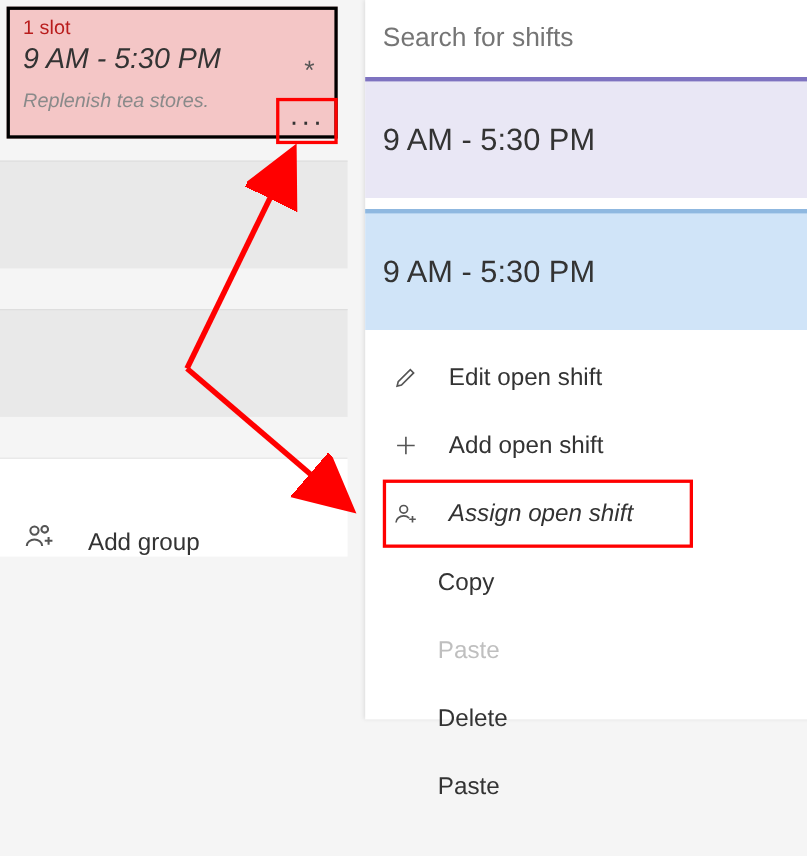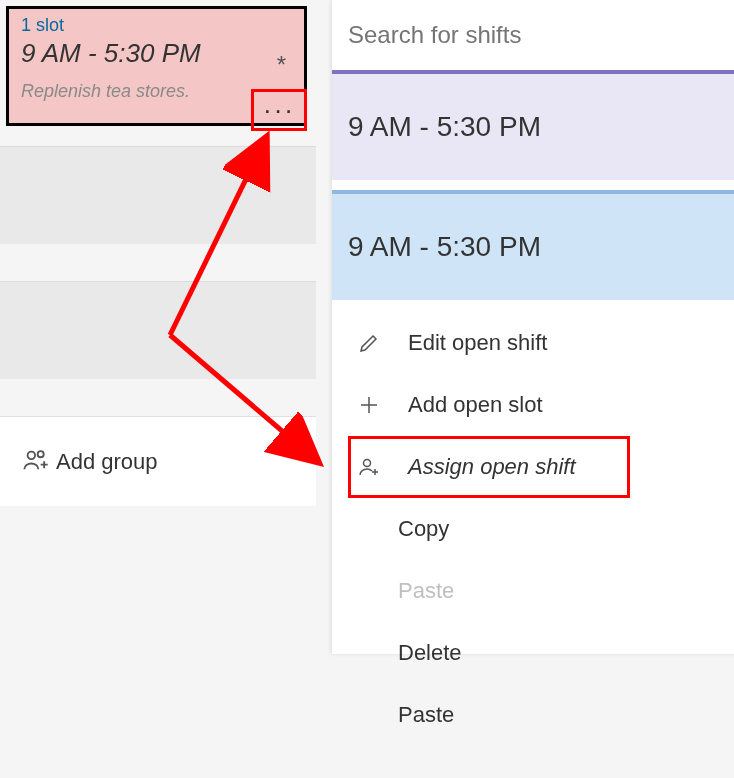--- a/index.html
+++ b/index.html
@@ -22,21 +22,21 @@
       position: absolute;
       left: 6px; top: 6px;
       width: 301px;
       height: 120px;
       background: #f4c6c6;
       border: 3px solid #000;
       padding: 6px 12px;
     }
     .slot-label {
       font-size: 18px;
-      color: #0369a1;
+      color: #b91c1c;
       font-weight: 400;
     }
     .shift-time {
       font-size: 26px;
       font-style: italic;
       color: #333;
       font-weight: 500;
       margin-top: 2px;
     }
     .shift-note {
@@ -78,23 +78,23 @@
     .gray-row-1 { top: 146px; }
     .gray-row-2 { top: 281px; }
     .add-group-section {
       position: absolute;
       left: 0;
       top: 416px;
       width: 316px;
       height: 90px;
       background: #fff;
       display: flex;
-      align-items: center;
+      align-items: flex-end;
       padding-left: 22px;
-      gap: 6px;
+      gap: 30px;
       border-top: 1px solid #e0e0e0;
     }
     .add-group-icon svg { width: 28px; height: 28px; }
     .add-group-label { font-size: 22px; color: #333; }
 
     
     .right-panel {
       position: absolute;
       left: 332px; top: 0;
       width: 418px;
@@ -208,21 +208,21 @@
           </svg>
       </span>
       <span class="label">Edit open shift</span>
     </div>
     <div class="menu-item">
       <span class="icon">
         <svg viewBox="0 0 24 24">
             <path d="M12 4v16M4 12h16"></path>
           </svg>
       </span>
-      <span class="label">Add open slot</span>
+      <span class="label">Add open shift</span>
     </div>
     <div class="menu-item highlight">
       <span class="icon">
         <svg viewBox="0 0 24 24">
             <circle cx="10" cy="8" r="3.5"></circle>
             <path d="M3 20c0-3.5 3.5-6 7-6 2 0 3.7.7 5 2"></path>
             <path d="M18 14v6M15 17h6"></path>
           </svg>
       </span>
       <span class="label">Assign open shift</span>

